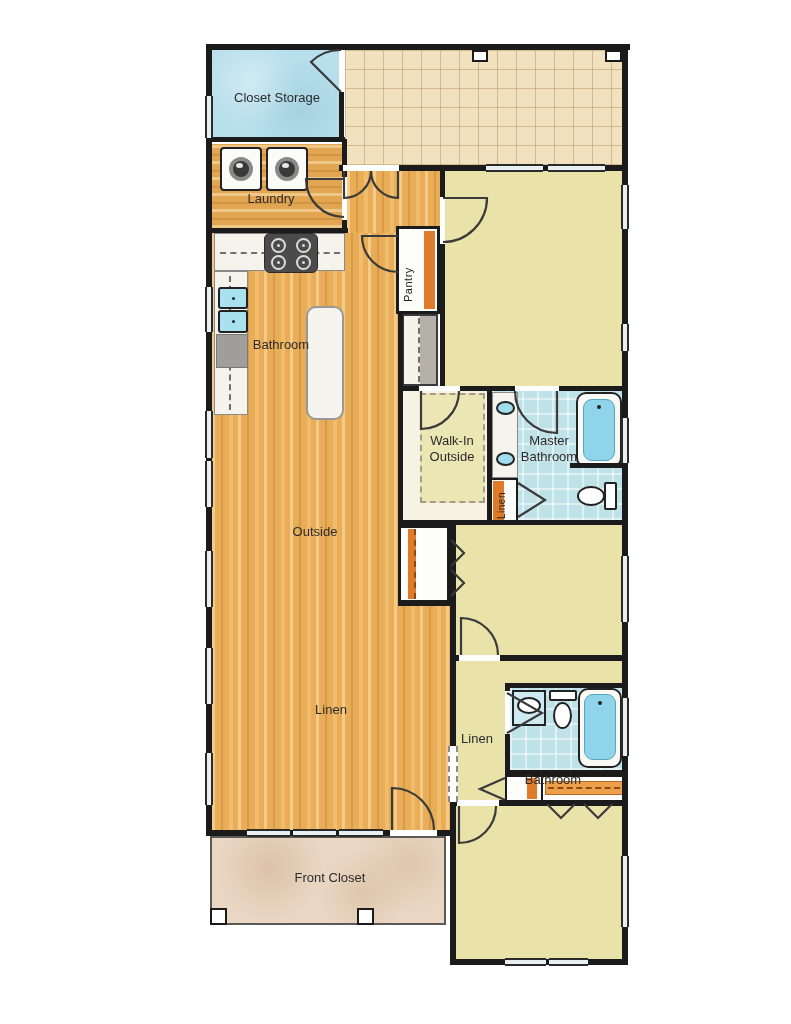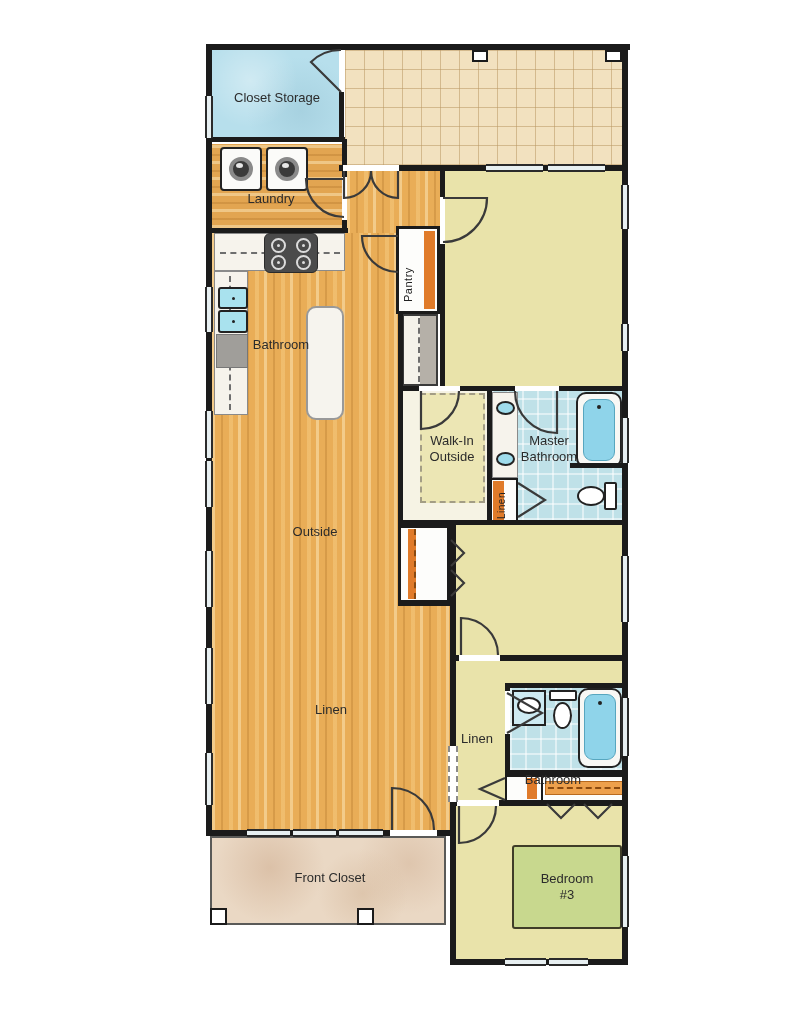--- a/index.html
+++ b/index.html
@@ -108,23 +108,20 @@
   <div class="whitebox" style="left:490px;top:478px;width:28px;height:44px;border-width:2.5px;"></div>
   <div class="abs orange" style="left:492.5px;top:480.5px;width:11px;height:39px;"></div>
 
   <div class="whitebox" style="left:505px;top:775px;width:38px;height:27px;border-width:2.5px;"></div>
   <div class="abs orange" style="left:527px;top:778px;width:10px;height:21px;"></div>
 
   <div class="whitebox" style="left:541px;top:775px;width:87px;height:27px;border-width:2.5px;"></div>
   <div class="abs" style="left:545px;top:781px;width:79px;height:14px;background:#eda04c;border:1px solid #b86a1e;box-sizing:border-box;"></div>
   <div class="dashh" style="left:548px;top:787px;width:72px;border-top-color:#8a4a10;"></div>
 
-  <div class="bed" style="left:512px;top:845px;width:110px;height:84px;">
-    <span class="lbl wrap" style="position:static;transform:none;width:70px;">Bedroom #3</span>
-  </div>
 
   <div class="counter" style="left:492px;top:392px;width:26px;height:86px;"></div>
   <div class="oval" style="left:496px;top:401px;width:19px;height:14px;background:#9fdcec;"></div>
   <div class="oval" style="left:496px;top:452px;width:19px;height:14px;background:#9fdcec;"></div>
   <div class="tub-out" style="left:576px;top:392px;width:46px;height:76px;"></div>
   <div class="tub-in" style="left:583px;top:399px;width:32px;height:62px;"></div>
   <div class="oval" style="left:577px;top:486px;width:28px;height:20px;background:#fff;"></div>
   <div class="abs" style="left:604px;top:482px;width:13px;height:28px;background:#fff;border:2px solid #222;border-radius:2px;box-sizing:border-box;"></div>
 
   <div class="abs" style="left:512px;top:690px;width:34px;height:36px;background:#cdeaf2;border:2px solid #222;box-sizing:border-box;"></div>

